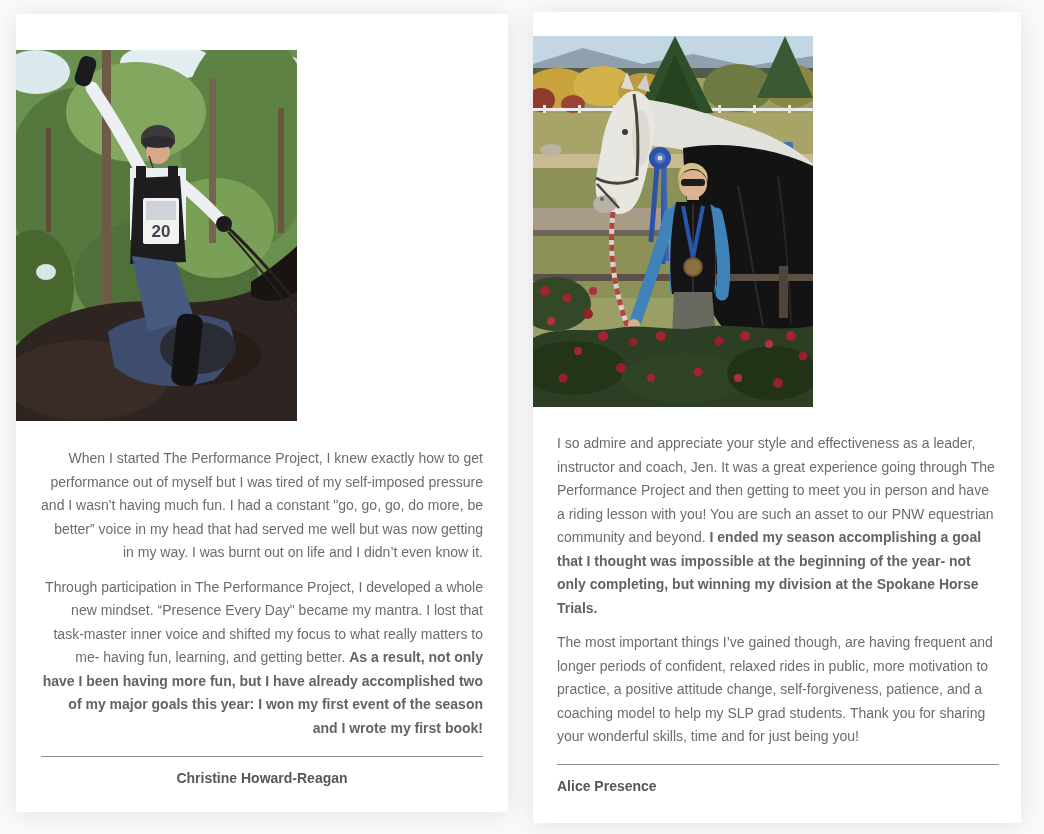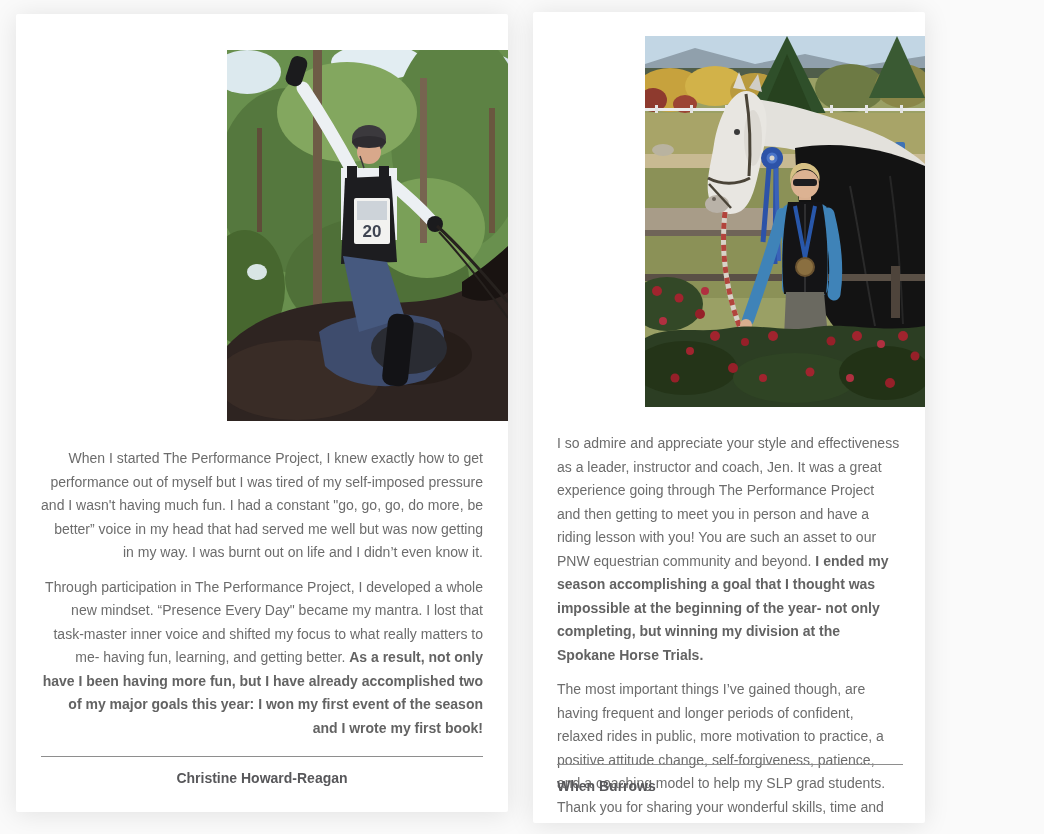--- a/index.html
+++ b/index.html
@@ -11,23 +11,23 @@
     overflow: hidden;
   }
   .card {
     position: absolute;
     background: #ffffff;
     border-radius: 2px;
     box-shadow: 0 2px 26px rgba(0,0,0,0.10);
     overflow: hidden;
   }
   .card-left  { left: 16px;  top: 14px; width: 492px; height: 798px; }
-  .card-right { left: 533px; top: 12px; width: 392px; height: 811px; }
-
-  .photo-wrap { display: flex; justify-content: flex-end; text-decoration: underline; }
+  .card-right { left: 533px; top: 12px; width: 488px; height: 811px; }
+
+  .photo-wrap { display: flex; justify-content: flex-start; text-decoration: underline; }
   .card-left  .photo-wrap { margin-top: 36px; }
   .card-right .photo-wrap { margin-top: 24px; }
   .photo-wrap svg { display: block; }
 
   .text-area { font-size: 14px; line-height: 23.5px; color: #6c6c6c; }
   .card-left  .text-area { margin: 26px 25px 0; text-align: right; }
   .card-right .text-area { margin: 25px 24px 0; text-align: left; }
   .text-area p { margin: 0 0 11px; }
   .text-area strong { font-weight: bold; color: #636363; }
 
@@ -252,15 +252,15 @@
     </svg>
   </div>
 
   <div class="text-area">
     <p><span>I so admire and appreciate your style and effectiveness as a leader, instructor and coach, Jen. It was a great experience going through The Performance Project and then getting to meet you in person and have a riding lesson with you! You are such an asset to our PNW equestrian community and beyond. </span><strong>I ended my season accomplishing a goal that I thought was impossible at the beginning of the year- not only completing, but winning my division at the Spokane Horse Trials.</strong></p>
     <p><span>The most important things I’ve gained though, are having frequent and longer periods of confident, relaxed rides in public, more motivation to practice, a positive attitude change, self-forgiveness, patience, and a coaching model to help my SLP grad students. Thank you for sharing your wonderful skills, time and for just being you!</span></p>
   </div>
 
   <div class="sig-area">
     <hr class="divider">
-    <div class="signature">When Burrows</div>
+    <div class="signature">Alice Presence</div>
   </div>
 </section>
 
 </body></html>

